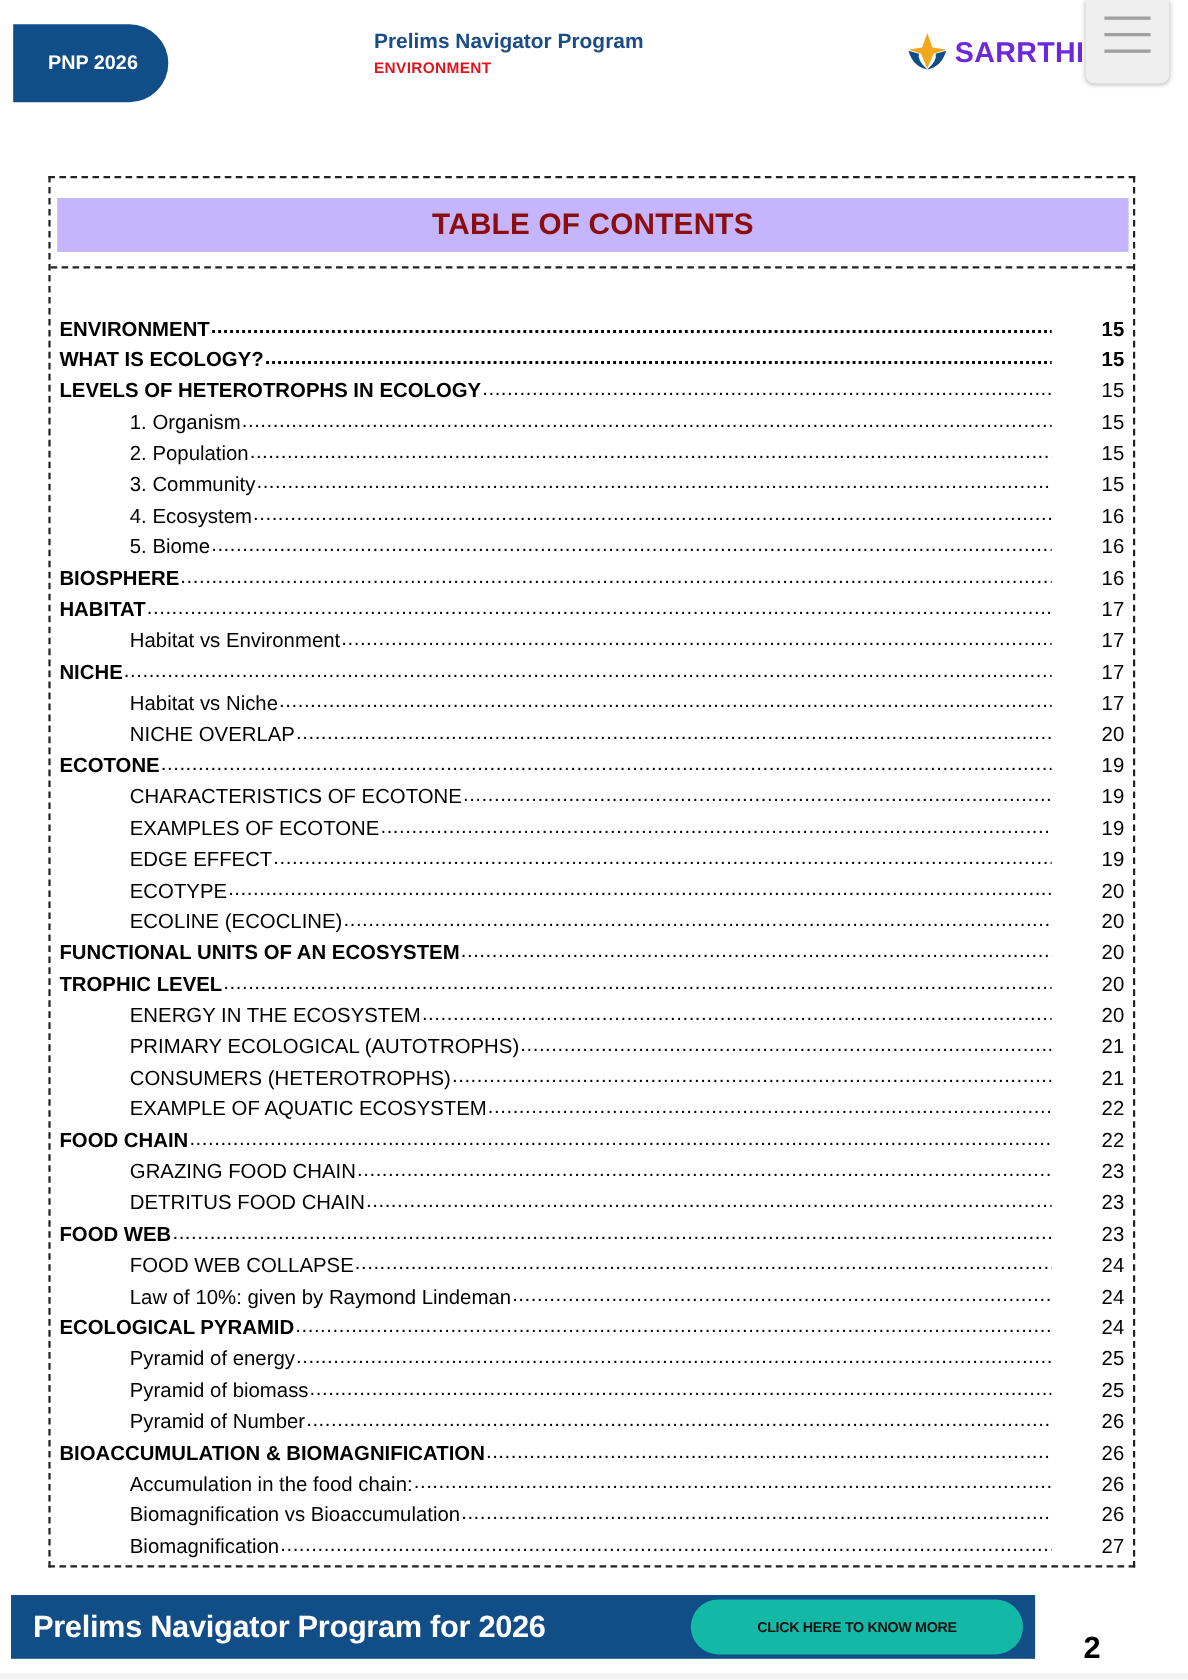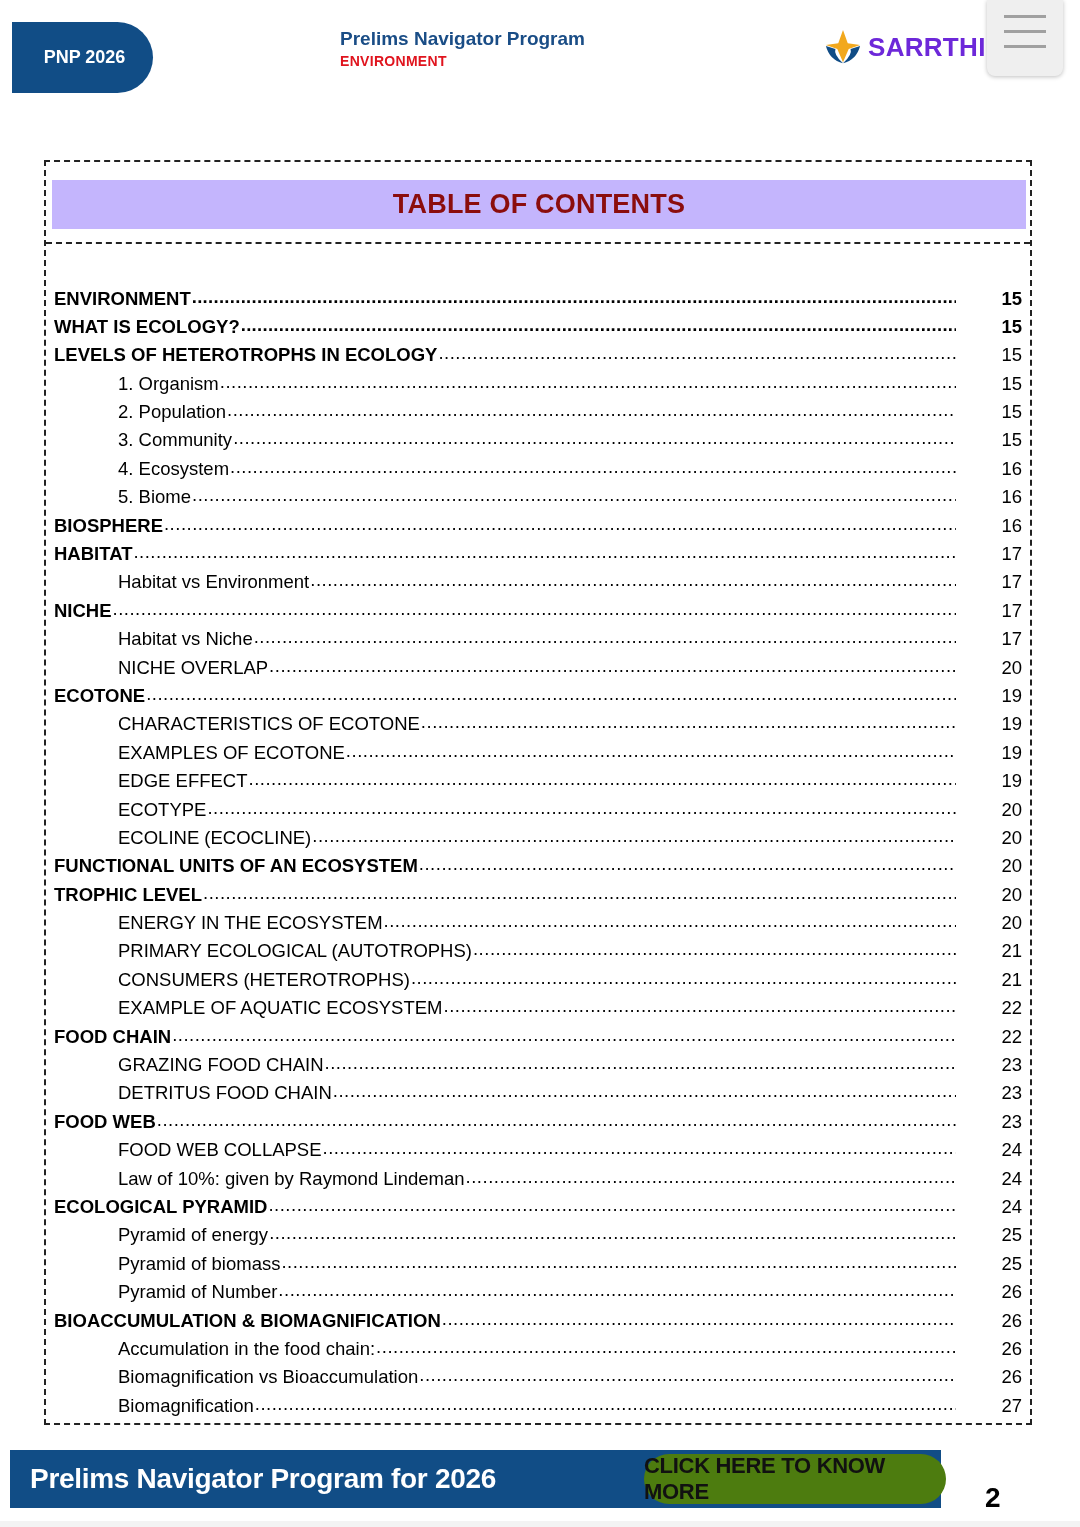--- a/index.html
+++ b/index.html
@@ -54,24 +54,24 @@
   .toc-page { flex: 0 0 auto; margin-left: 44px; }
   .toc-row.boldpage .toc-page { font-weight: bold; }
 
   
   .footer-banner {
     position: absolute; left: 10px; top: 1450px; width: 931px; height: 58px;
     background: #114d86; display: flex; align-items: center;
   }
   .footer-text { color: #fff; font-weight: bold; font-size: 28px; margin-left: 20px; letter-spacing: -0.3px; }
   .cta-button {
-    position: absolute; left: 634px; top: 4px; width: 302px; height: 50px;
-    background: #4d7c0f; border-radius: 25px;
+    position: absolute; left: 618px; top: 4px; width: 302px; height: 50px;
+    background: #14b8a6; border-radius: 25px;
     display: flex; align-items: center; justify-content: center;
-    font-weight: bold; font-size: 22px; color: #111; letter-spacing: -0.3px;
+    font-weight: bold; font-size: 13px; color: #111; letter-spacing: -0.3px;
   }
   .page-number { position: absolute; left: 985px; top: 1482px; font-weight: bold; font-size: 28px; }
   .bottom-strip { position: absolute; left: 0; top: 1521px; width: 1080px; height: 6px; background: #f3f3f3; }
 </style>
 </head>
 <body>
 
 <div class="pnp-badge">
   <span>PNP 2026</span>
 </div>

